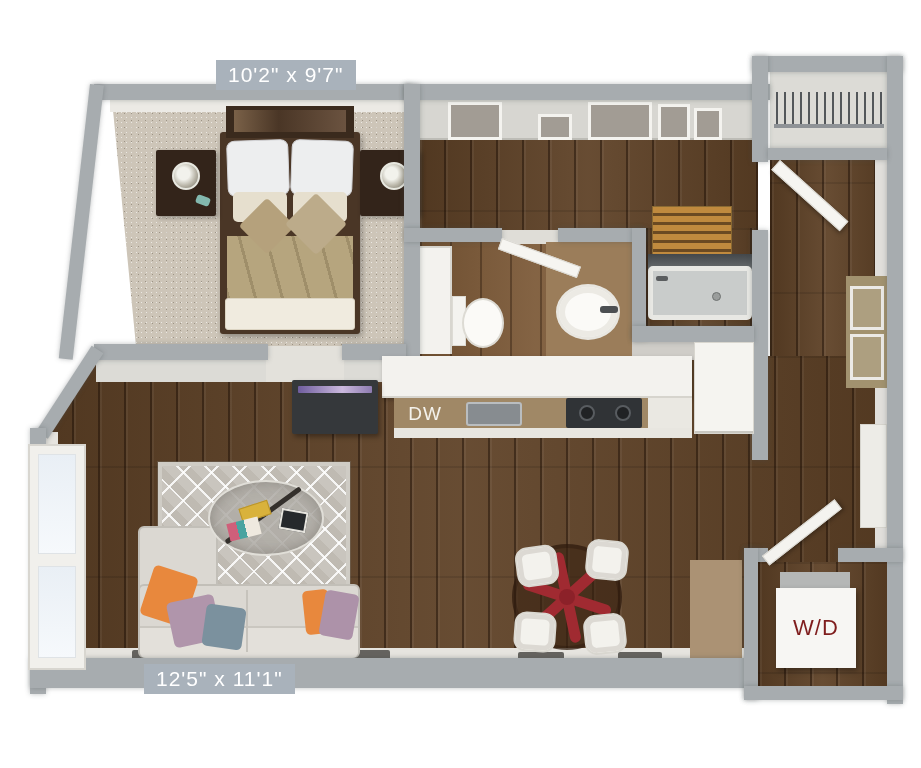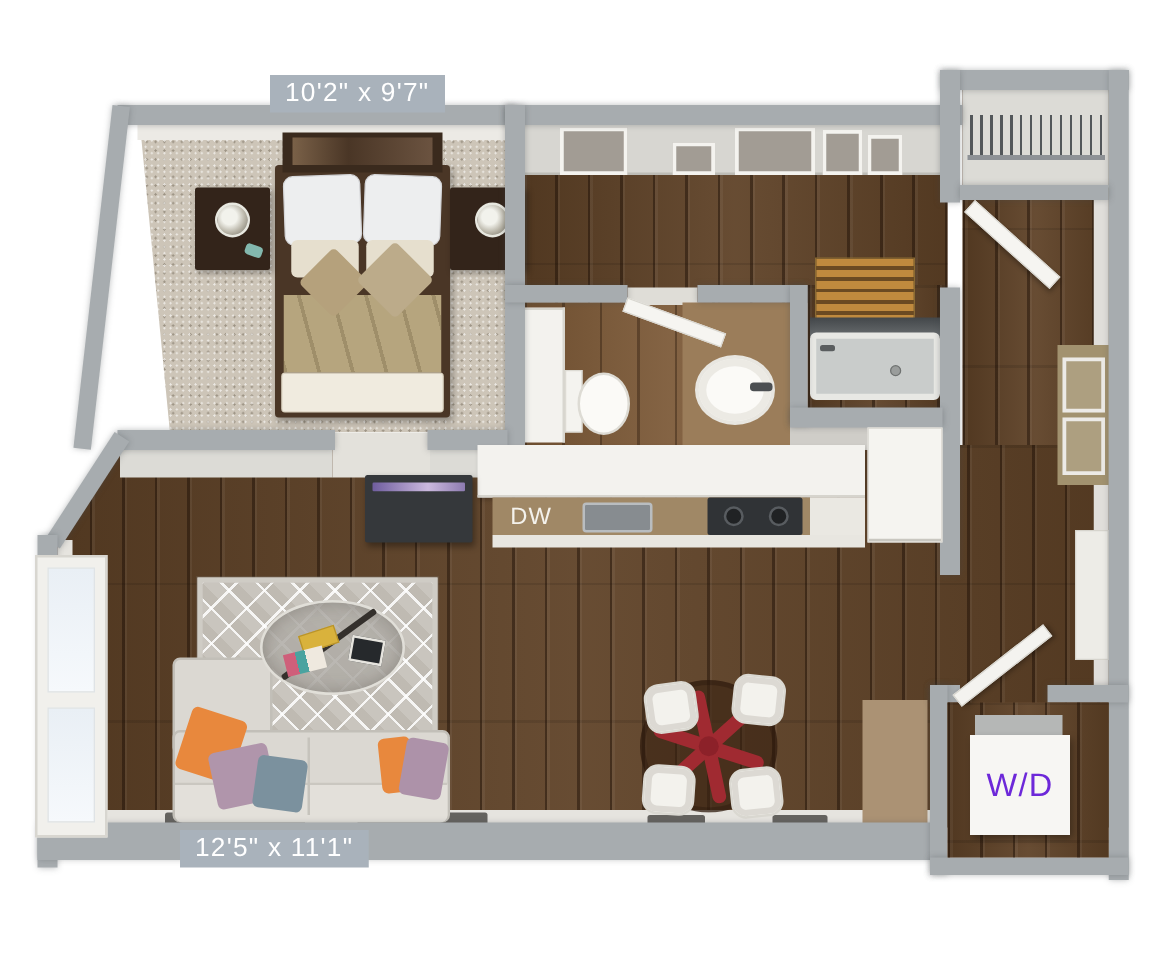--- a/index.html
+++ b/index.html
@@ -26,21 +26,21 @@
       radial-gradient(rgba(255,255,255,0.6) 0.8px, transparent 1px),
       radial-gradient(rgba(110,100,84,0.5) 0.8px, transparent 1px);
     background-size:5px 5px,7px 7px;background-position:0 0,2px 3px;z-index:10;}
 
   
   .badge{display:inline-flex;align-items:center;justify-content:center;
     background:#a9b2bb;color:#fff;font-size:21px;letter-spacing:1px;
     padding:3px 12px;z-index:50;white-space:nowrap;}
   .dw-label{color:#f4f2ec;font-size:19px;letter-spacing:1px;z-index:37;
     display:flex;align-items:center;justify-content:center;}
-  .wd-label{color:#6d28d9;font-size:26px;letter-spacing:1px;
+  .wd-label{color:#7f1d1d;font-size:22px;letter-spacing:1px;
     display:flex;align-items:center;justify-content:center;width:100%;height:100%;}
   .frame-outline{border:3px solid #f4f3ef;background:rgba(62,48,34,0.35);z-index:13;}
 </style>
 </head>
 <body>
 
 <div class="stage">
 
   <div class="abs carpet" style="left:84px;top:100px;width:322px;height:246px;clip-path:polygon(28px 0,100% 0,100% 100%,52px 100%);"></div>
   <div class="abs wood" style="left:418px;top:100px;width:340px;height:142px;"></div>

